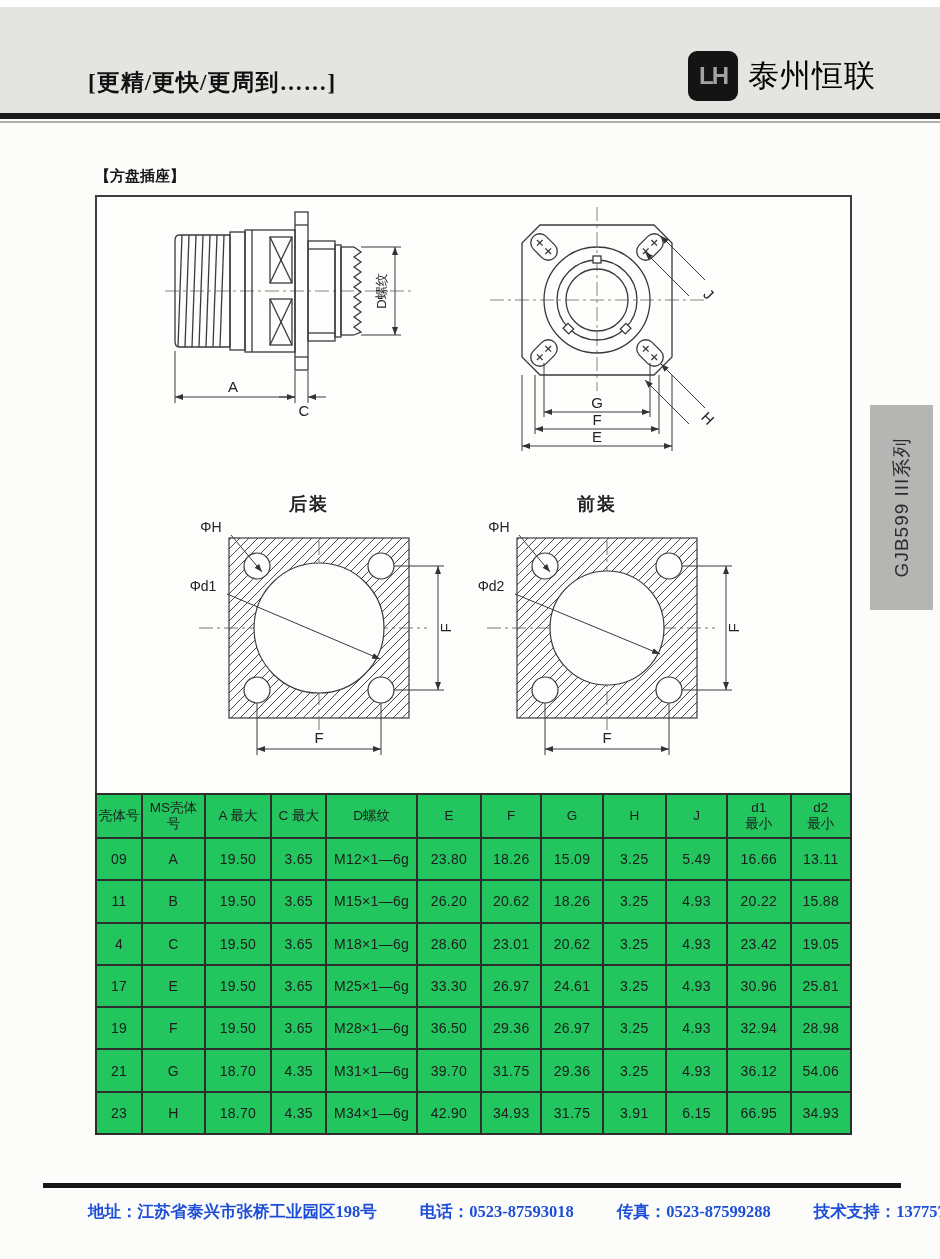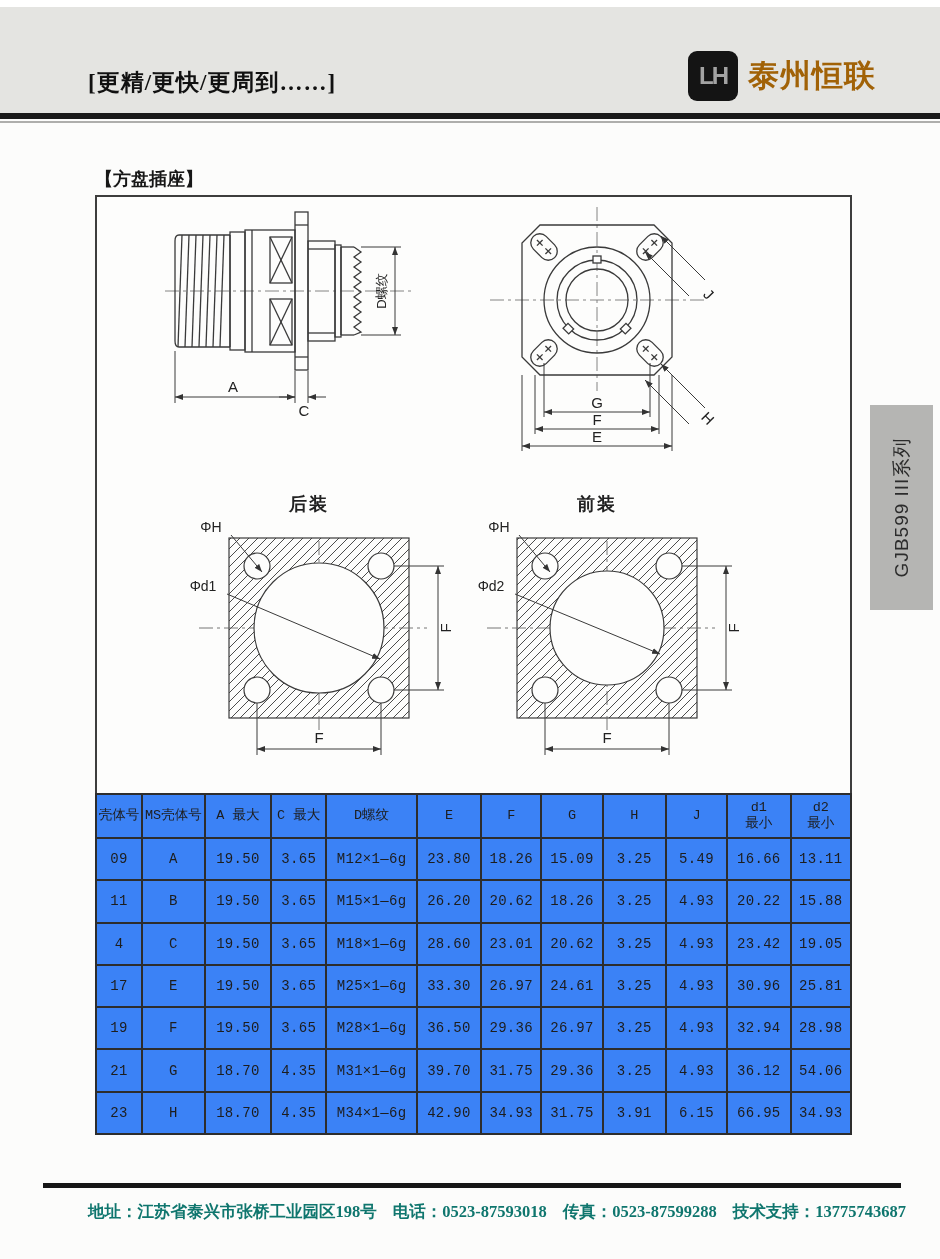--- a/index.html
+++ b/index.html
@@ -18,61 +18,61 @@
     position:absolute; left:88px; top:60px;
     font-family:"Liberation Serif", serif;
     font-size:23px; font-weight:700; color:#111; letter-spacing:1px;
   }
   .logo-wrap { position:absolute; left:688px; top:44px; display:flex; align-items:center; gap:10px; }
   .logo-mark {
     width:50px; height:50px; background:#141414; border-radius:9px;
     display:flex; align-items:center; justify-content:center;
   }
   .logo-mark span { color:#a3a3a3; font-weight:800; font-size:24px; letter-spacing:-2px; }
-  .brand-name { font-size:31px; font-weight:700; color:#a16207; letter-spacing:1px; }
+  .brand-name { font-size:31px; font-weight:400; color:#000000; letter-spacing:1px; }
   .header-rule  { position:absolute; left:0; top:106px; width:940px; height:6px; background:#1a1a1a; }
   .header-rule2 { position:absolute; left:0; top:114px; width:940px; height:2px; background:#aeaeac; }
 
   
-  .section-label { position:absolute; left:95px; top:160px; font-size:18px; font-weight:600; color:#171717; }
+  .section-label { position:absolute; left:95px; top:160px; font-size:15px; font-weight:600; color:#171717; }
   .drawing-panel {
     position:absolute; left:95px; top:188px; width:757px; height:940px;
     border:2px solid #3d3d3d; background:#fdfdfc;
   }
   .svg-abs { position:absolute; }
   svg text { font-family:"Liberation Sans", sans-serif; fill:#222; }
 
   
   .side-tab { position:absolute; left:870px; top:398px; width:63px; height:205px; background:#b5b5b3; }
   .side-tab .label {
     position:absolute; width:205px; height:63px; left:-71px; top:71px;
     transform:rotate(-90deg);
     display:flex; align-items:center; justify-content:center;
     font-size:19px; color:#2c2c2c; letter-spacing:1px;
   }
 
   
   .spec-table {
     position:absolute; left:-2px; bottom:-2px; width:calc(100% + 4px); height:342px;
-    border-collapse:collapse; table-layout:fixed; background:#3b82f6;font-family:Liberation Mono, monospace;
+    border-collapse:collapse; table-layout:fixed; background:#22c55e;
   }
   .spec-table th, .spec-table td {
     border:2px solid #2d2d2d; text-align:center; vertical-align:middle;
     color:#1d1d1d; padding:0 1px;
   }
   .spec-table th { height:44px; font-size:13.5px; font-weight:500; line-height:1.2; }
   .spec-table td { height:33px; font-size:14px; font-weight:400; letter-spacing:0.3px; }
   .spec-table th span { display:block; }
 
   
   .footer-rule { position:absolute; left:43px; top:1176px; width:858px; height:5px; background:#161616; }
   .footer {
     position:absolute; left:88px; top:1194px; width:800px;
-    display:flex; gap:16px; white-space:nowrap;
-    font-family:"Liberation Serif", serif; font-size:16.5px; font-weight:600; color:#0f766e;
+    display:flex; gap:43px; white-space:nowrap;
+    font-family:"Liberation Serif", serif; font-size:16.5px; font-weight:600; color:#1d4ed8;
   }
 </style>
 </head>
 <body>
 
 <div id="page">
 
   <div class="header-band">
     <div class="slogan">[更精/更快/更周到……]</div>
     <div class="logo-wrap">

